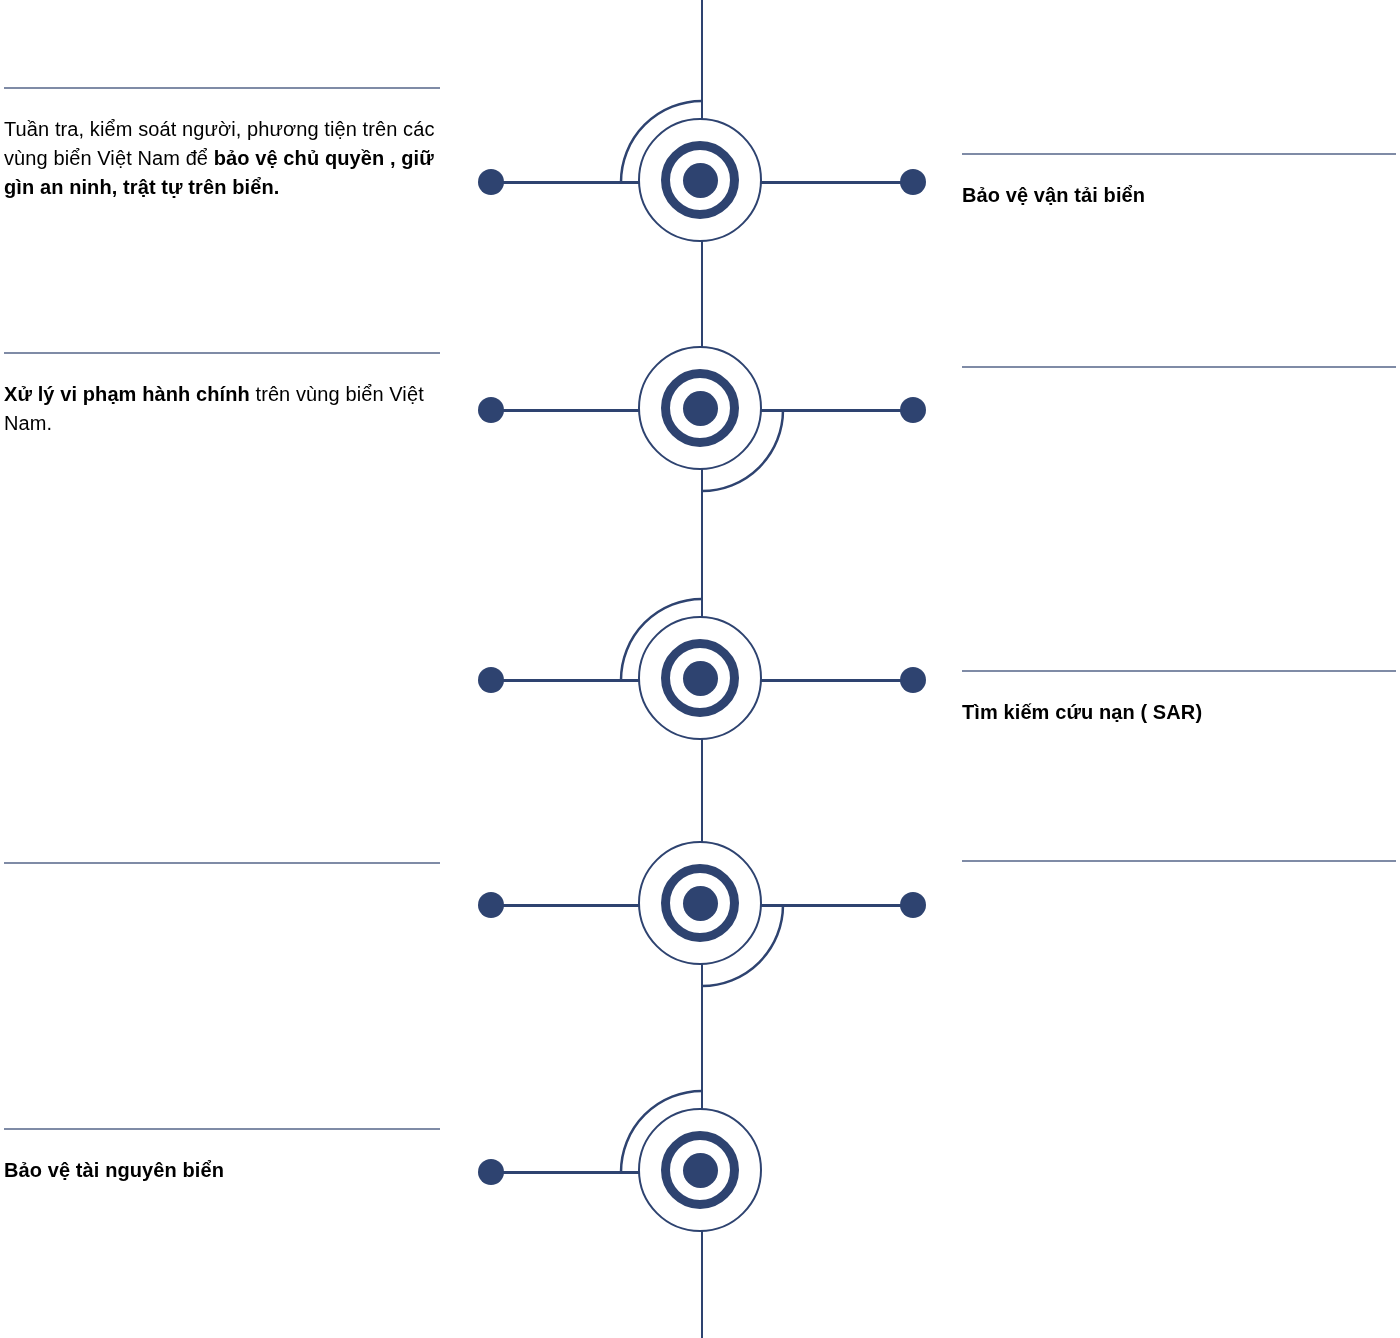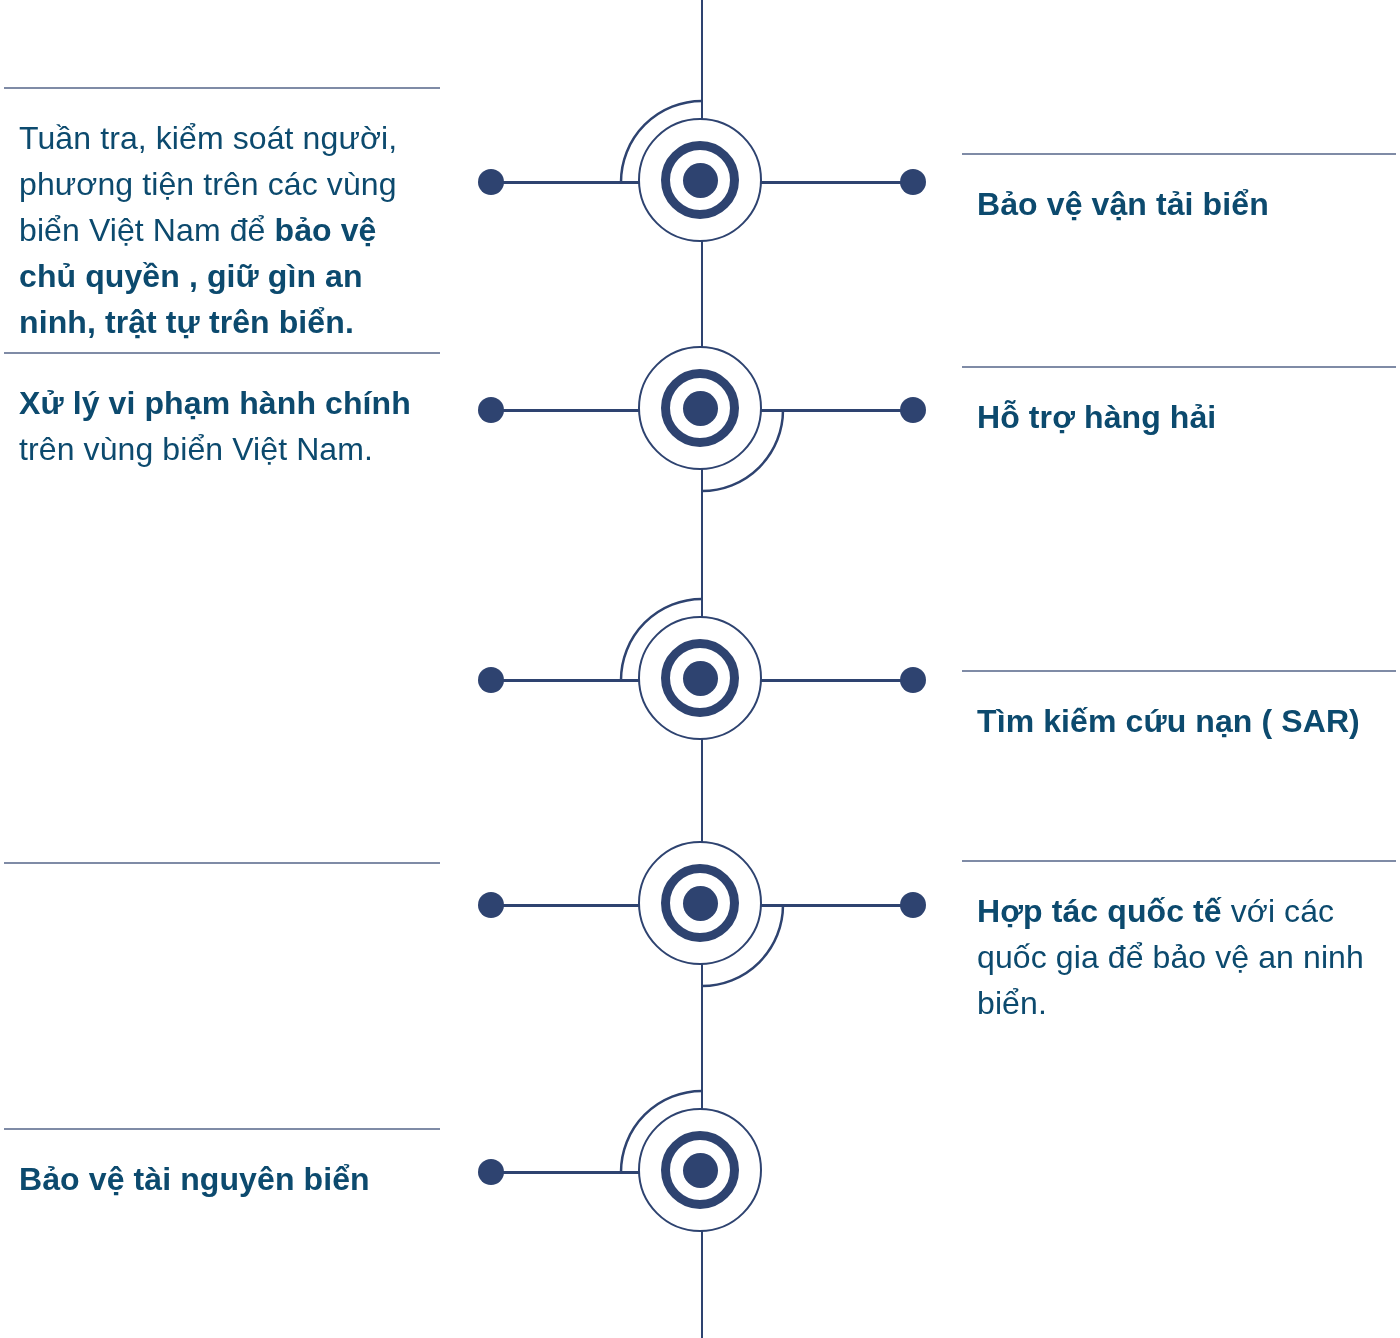--- a/index.html
+++ b/index.html
@@ -85,23 +85,23 @@
     position: absolute;
     box-sizing: border-box;
   }
   .block .divider {
     width: 100%;
     height: 2px;
     background: #7f8ba6;
     margin-bottom: 26px;
   }
   .block p {
-    margin: 15px;
-    color: #0c4a6e;
-    font-size: 32px;
+    margin: 0;
+    color: #000000;
+    font-size: 20px;
     line-height: 1.44;
     letter-spacing: 0.1px;
   }
   .block.left { left: 4px; width: 436px; }
   .block.right { left: 962px; width: 434px; }
   .block p .reg { font-weight: 400; }
 </style>
 </head>
 <body>
 
@@ -192,26 +192,24 @@
     <p><span class="" style="font-weight: 700; text-align: center;">Bảo vệ tài nguyên biển</span></p>
   </div>
 
   <div class="block right" style="top:153px;">
     <div class="divider"></div>
     <p><span class="" style="font-weight: 700;">Bảo vệ vận tải biển</span></p>
   </div>
 
   <div class="block right" style="top:366px;">
     <div class="divider"></div>
-    <p><span class="" style="font-weight: 700;">Hỗ trợ hàng hải</span></p>
   </div>
 
   <div class="block right" style="top:670px;">
     <div class="divider"></div>
     <p><span class="" style="font-weight: 700;">Tìm kiếm cứu nạn ( SAR)</span></p>
   </div>
 
   <div class="block right" style="top:860px;">
     <div class="divider"></div>
-    <p><span class="" style="font-weight: 700;">Hợp tác quốc tế</span><span class="reg" style="font-weight: 400;"> với các quốc gia để bảo vệ an ninh biển.</span></p>
   </div>
 
 </div>
 
 </body></html>

